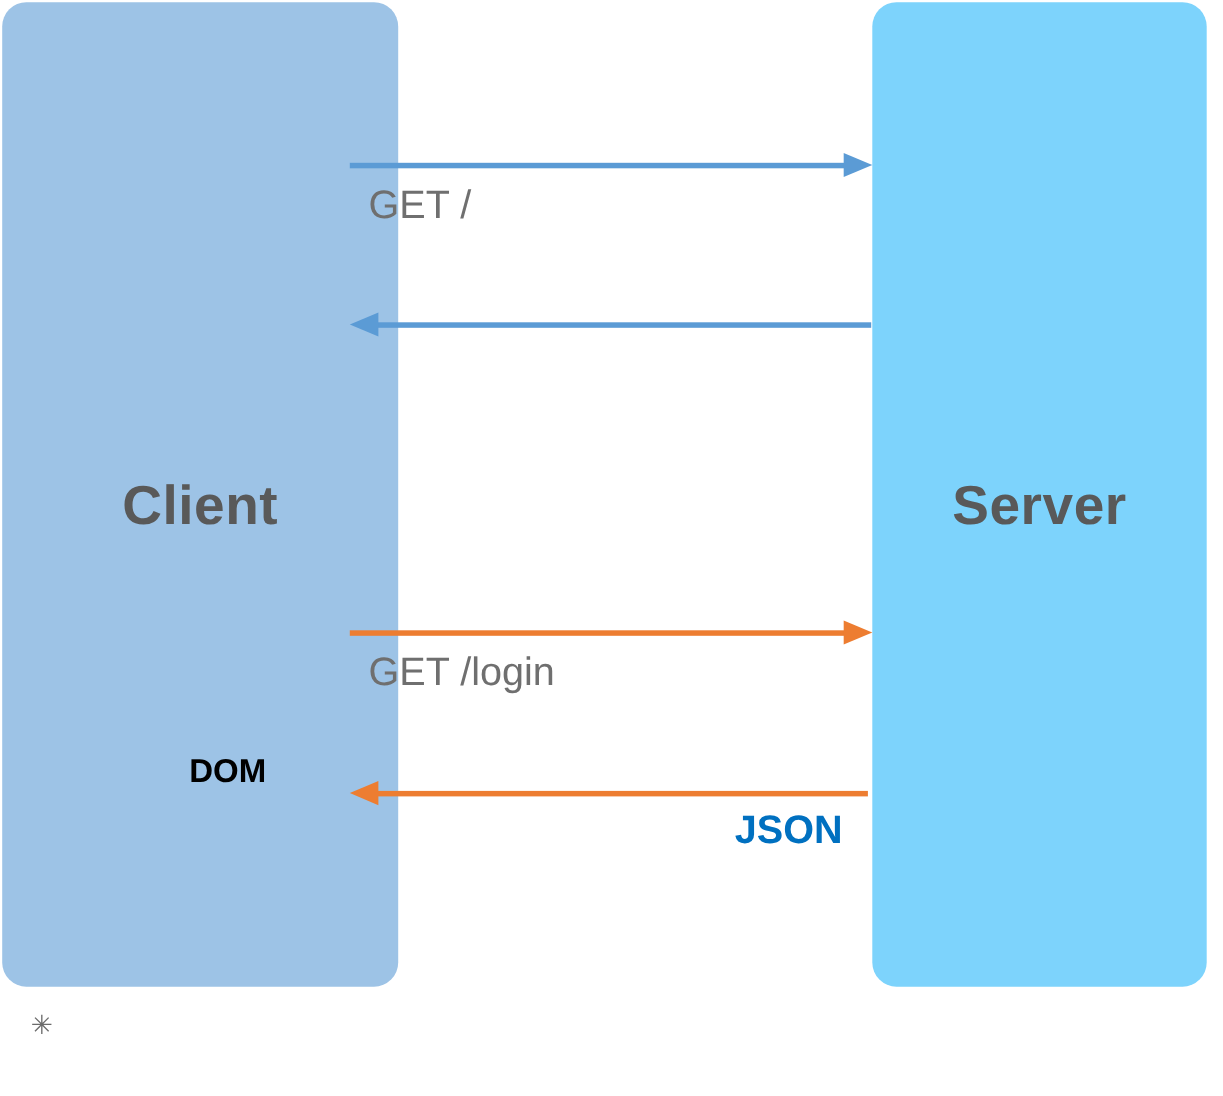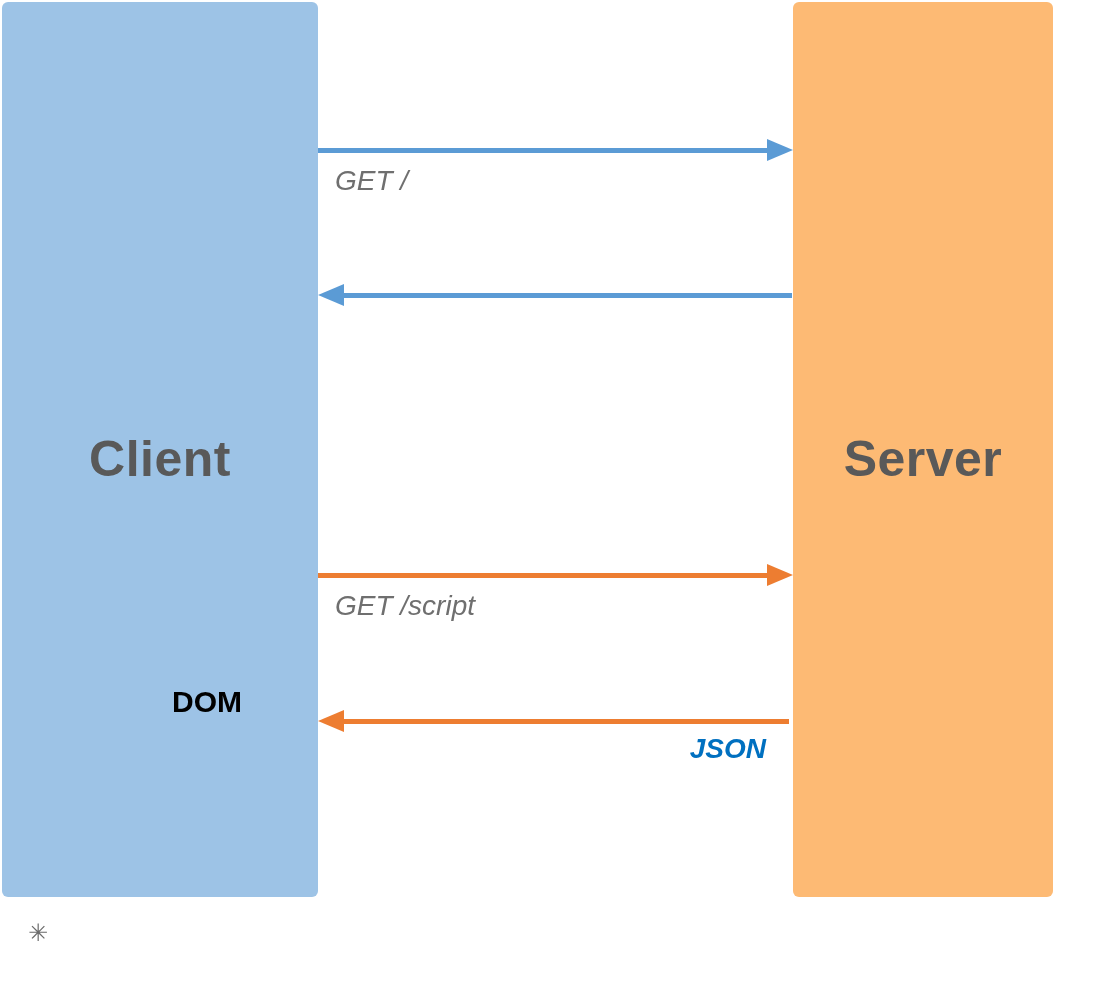--- a/index.html
+++ b/index.html
@@ -13,24 +13,25 @@
     height: 996px;
     background: #ffffff;
     overflow: hidden;
   }
 
   
   .actor-box {
     position: absolute;
     top: 2px;
     height: 895px;
-    border-radius: 6px;
+    border-radius: 22px;
+    padding-left: 44px;
   }
   .actor-box.client { left: 2px;   width: 316px; background: #9DC3E6; }
-  .actor-box.server { left: 793px; width: 260px; background: #fdba74; }
+  .actor-box.server { left: 793px; width: 260px; background: #7dd3fc; }
   .actor-title {
     position: absolute;
     top: 428px;
     left: 0;
     width: 100%;
     text-align: center;
     font-size: 50px;
     font-weight: bold;
     color: #595959;
     letter-spacing: 0.5px;
@@ -71,24 +72,23 @@
   
   .arrow3 .shaft { left: 318px; top: 573px; width: 452px; }
   .arrow3 .head  { left: 767px; top: 564px; }
   
   .arrow4 .shaft { left: 343px; top: 719px; width: 446px; }
   .arrow4 .head  { left: 318px; top: 710px; }
 
   
   .msg-label {
     position: absolute;
-    font-size: 28px;
+    font-size: 36px;
     color: #6F6F6F;
     white-space: nowrap;
-    font-style: italic;
   }
   .lbl-get-root  { left: 335px; top: 165px; }
   .lbl-files     { right: 337px; top: 308px; text-align: right; line-height: 30px; }
   .lbl-get-login { left: 335px; top: 590px; }
   .lbl-json      { right: 346px; top: 733px; font-weight: bold; color: #0070C0; }
 
   
   .note {
     position: absolute;
     left: 28px;
@@ -129,21 +129,21 @@
 
   <div class="arrow arrow2 blue">
     <div class="shaft"></div>
     <div class="head left"></div>
   </div>
 
   <div class="arrow arrow3 orange">
     <div class="shaft"></div>
     <div class="head right"></div>
   </div>
-  <div class="msg-label lbl-get-login">GET /script</div>
+  <div class="msg-label lbl-get-login">GET /login</div>
 
   <div class="arrow arrow4 orange">
     <div class="shaft"></div>
     <div class="head left"></div>
   </div>
   <div class="msg-label lbl-json">JSON</div>
 
   <div class="note">
     <span class="bullet">✳</span>
     <div>

